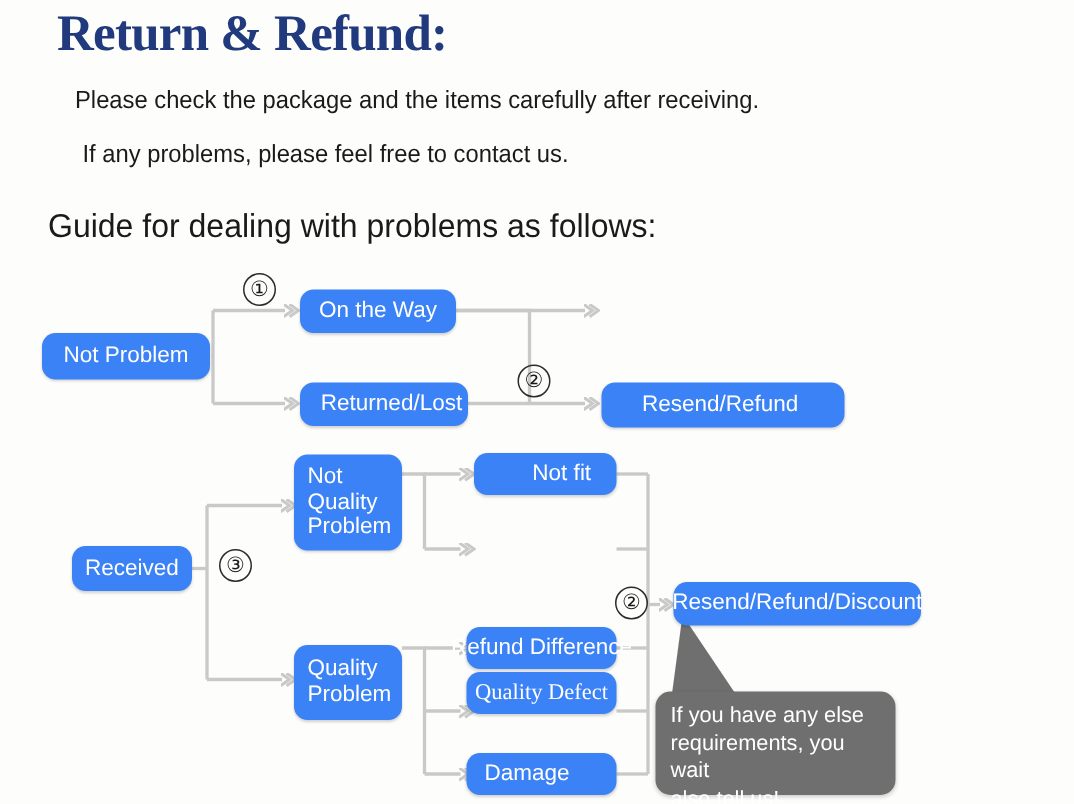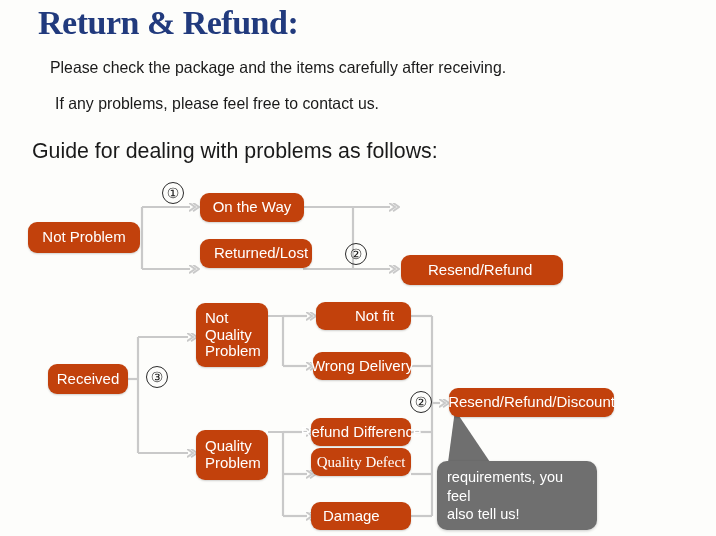--- a/index.html
+++ b/index.html
@@ -36,21 +36,21 @@
     position:absolute;left:32px;top:138px;
     font-size:22px;color:#1a1a1a;white-space:nowrap;
     transform:scaleX(0.97);transform-origin:left top;
   }
 
   
   #flow{position:absolute;left:0;top:0;width:716px;height:536px;}
 
   .node{
     position:absolute;
-    background:#c2410c;
+    background:#3b82f6;
     color:#ffffff;
     border-radius:9px;
     display:flex;
     align-items:center;
     justify-content:center;
     font-size:15px;
     line-height:1.12;
     text-align:center;
     box-sizing:border-box;
     padding:2px 6px;
@@ -145,52 +145,52 @@
       <path d="M432,403 L440,403" marker-end="url(#ah)"></path>
     </g>
 
     <path d="M455,410 L492,465 L447,470 Z" fill="#6f6f6f"></path>
   </svg>
 
   <div class="node" style="left:28px;top:222px;width:112px;height:31px;">Not Problem</div>
 
   <div class="node" style="left:200px;top:193px;width:104px;height:29px;">On the Way</div>
 
-  <div class="node" style="left:200px;top:239px;width:112px;height:29px;padding-left:16px;">Returned/Lost</div>
+  <div class="node" style="left:200px;top:255px;width:112px;height:29px;padding-left:16px;">Returned/Lost</div>
 
 
   <div class="node" style="left:401px;top:255px;width:162px;height:30px;justify-content:flex-start;padding-left:27px;">Resend/Refund</div>
 
   <div class="node" style="left:48px;top:364px;width:80px;height:30px;">Received</div>
 
   <div class="node multi" style="left:196px;top:303px;width:72px;height:64px;flex-direction:column;align-items:flex-start;justify-content:center;">
     <span>Not</span>
     <span>Quality</span>
     <span>Problem</span>
   </div>
 
   <div class="node multi" style="left:196px;top:430px;width:72px;height:50px;flex-direction:column;align-items:flex-start;justify-content:center;">
     <span>Quality</span>
     <span>Problem</span>
   </div>
 
   <div class="node" style="left:316px;top:302px;width:95px;height:28px;padding-left:28px;">Not fit</div>
 
-  <div class="node" style="left:313px;top:352px;width:98px;height:28px;">Wrong Delivery</div>
 
   <div class="node" style="left:311px;top:418px;width:100px;height:28px;">Refund Difference</div>
 
   <div class="node" style="left:311px;top:448px;width:100px;height:28px;font-family:Liberation Serif, serif;">Quality Defect</div>
 
   <div class="node" style="left:311px;top:502px;width:100px;height:28px;justify-content:flex-start;padding-left:12px;">Damage</div>
 
   <div class="node" style="left:449px;top:388px;width:165px;height:29px;">Resend/Refund/Discount</div>
 
   <div class="callout" style="left:437px;top:461px;width:160px;height:69px;">
-    <div>requirements, you feel</div>
+    <div>If you have any else</div>
+    <div>requirements, you wait</div>
     <div>also tell us!</div>
   </div>
 
   <div class="circnum" style="left:162px;top:182px;">①</div>
   <div class="circnum" style="left:345px;top:243px;">②</div>
   <div class="circnum" style="left:146px;top:366px;">③</div>
   <div class="circnum" style="left:410px;top:391px;">②</div>
 
 </div>
 

